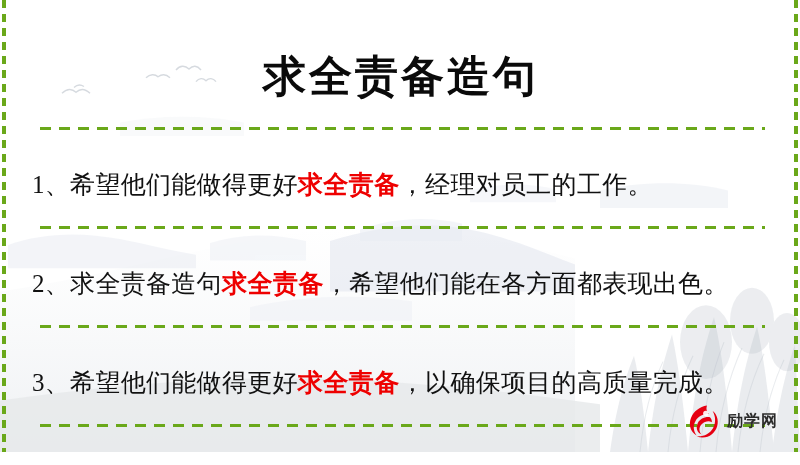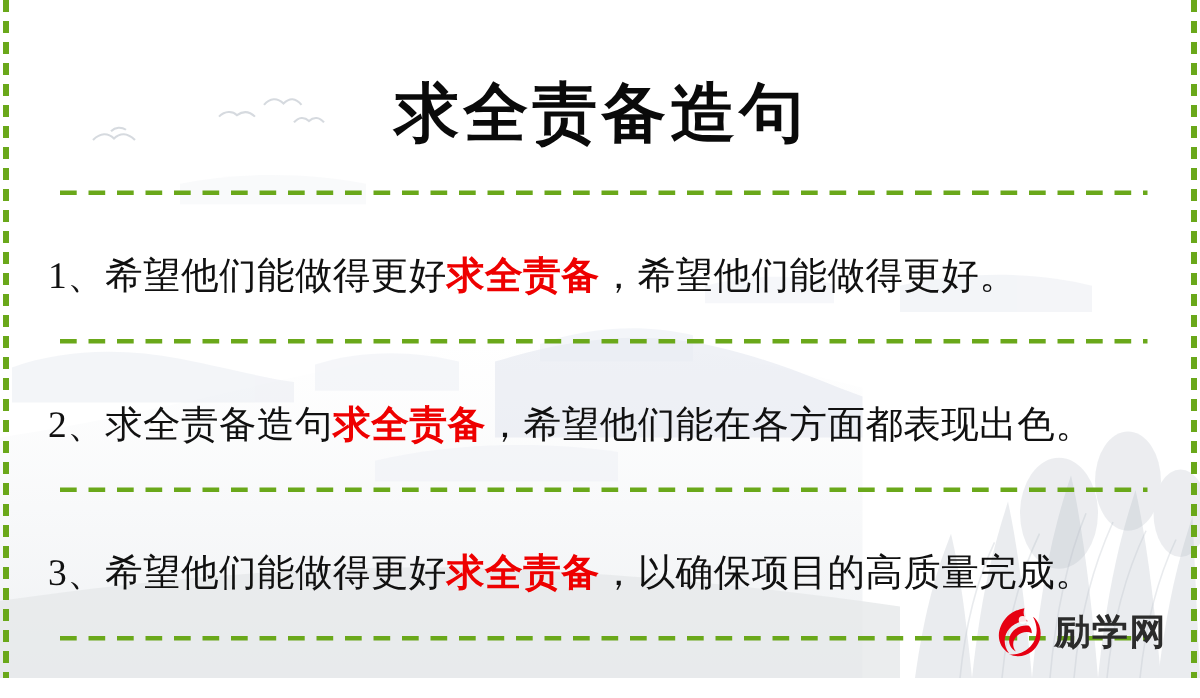--- a/index.html
+++ b/index.html
@@ -108,21 +108,21 @@
     position: absolute;
     right: 22px;
     bottom: 12px;
     display: flex;
     align-items: center;
     gap: 6px;
     z-index: 5;
   }
   .logo-mark { width: 38px; height: 38px; display: block; }
   .logo-text {
-    font-size: 24px;
+    font-size: 16px;
     font-weight: 700;
     color: #2b2b2b;
     letter-spacing: 1px;
     font-family: "DejaVu Sans", "Liberation Sans", sans-serif;
   }
 </style>
 </head>
 <body>
 
 <div class="page">
@@ -190,21 +190,21 @@
   <div class="edge-dash left"></div>
   <div class="edge-dash right"></div>
 
   <div class="content">
 
     <h1 class="title">求全责备造句</h1>
 
     <div class="hr-dash hr-1"></div>
 
     <p class="sentence">
-      <span>1、</span><span>希望他们能做得更好</span><span class="idiom">求全责备</span><span>，希望他们能做得更好。</span>
+      <span>1、</span><span>希望他们能做得更好</span><span class="idiom">求全责备</span><span>，经理对员工的工作。</span>
     </p>
 
     <div class="hr-dash hr-2"></div>
 
     <p class="sentence">
       <span>2、</span><span>求全责备造句</span><span class="idiom">求全责备</span><span>，希望他们能在各方面都表现出色。</span>
     </p>
 
     <div class="hr-dash hr-3"></div>
 

